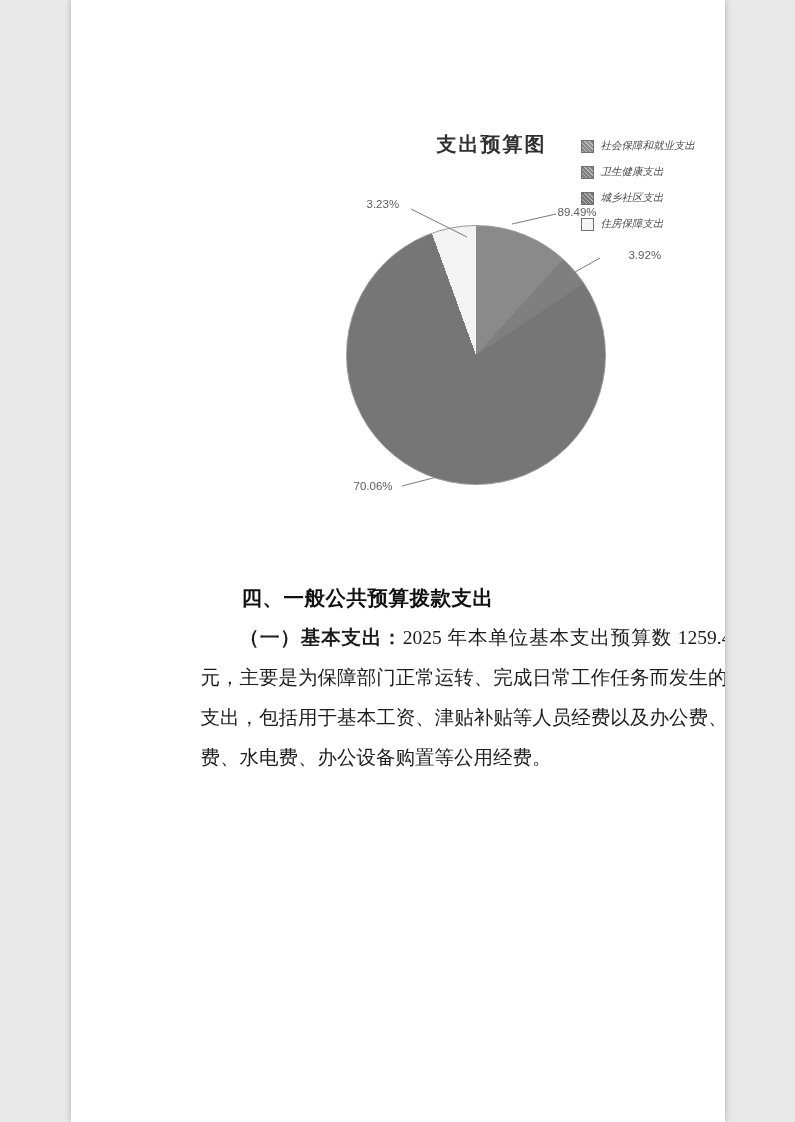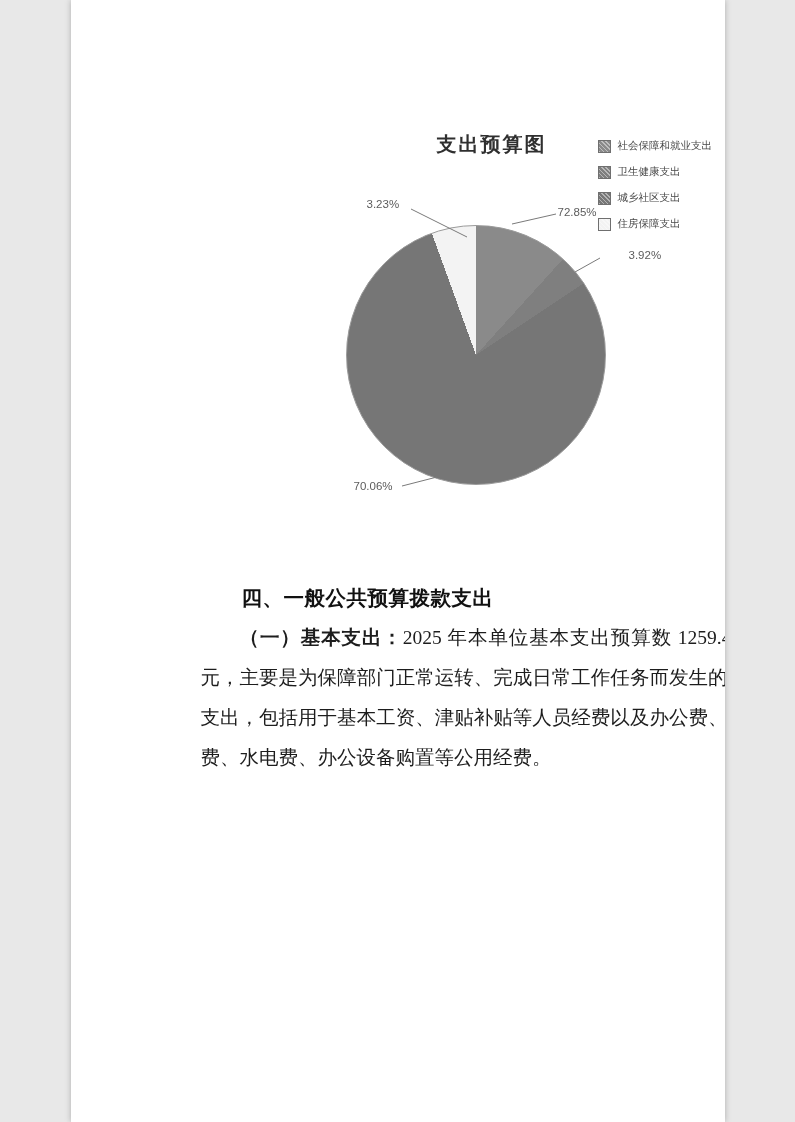--- a/index.html
+++ b/index.html
@@ -12,21 +12,21 @@
     font-family:"Liberation Serif","DejaVu Serif",serif;
     color:#1d1d1d;
     box-shadow:0 0 6px rgba(0,0,0,.25);
   }
   
   .chart-title{
     position:absolute;left:366px;top:131px;
     font-family:"Liberation Sans","DejaVu Sans",sans-serif;
     font-weight:bold;font-size:20px;letter-spacing:2px;color:#2f2f2f;
   }
-  .legend{position:absolute;left:527px;top:133px;}
+  .legend{position:absolute;left:510px;top:133px;font-style:italic;}
   .legend-row{display:flex;align-items:center;height:26px;}
   .legend-swatch{
     width:13px;height:13px;margin-right:7px;flex:0 0 13px;
     border:1px solid #6f6f6f;position:relative;box-sizing:border-box;
   }
   .legend-swatch::after{
     content:"";position:absolute;inset:0;
     background:repeating-linear-gradient(45deg,rgba(255,255,255,.45) 0 1px,transparent 1px 3px);
   }
   .legend-label{
@@ -80,21 +80,21 @@
     </div>
     <div class="legend-row">
       <span class="legend-swatch" style="background: rgb(243, 243, 243);"></span>
       <span class="legend-label">住房保障支出</span>
     </div>
   </div>
 
   <div class="pie" style="background: conic-gradient(rgb(138, 138, 138) 0deg, rgb(138, 138, 138) 42.19deg, rgb(127, 127, 127) 42.19deg, rgb(127, 127, 127) 56.3deg, rgb(118, 118, 118) 56.3deg, rgb(118, 118, 118) 340.06deg, rgb(243, 243, 243) 340.06deg, rgb(243, 243, 243) 360deg);"></div>
 
   <span class="pct" style="left:296px;top:198px;">3.23%</span>
-  <span class="pct" style="left:487px;top:206px;">72.85%</span>
+  <span class="pct" style="left:487px;top:206px;">89.49%</span>
   <span class="pct" style="left:530px;top:249px;margin-left:28px;">3.92%</span>
   <span class="pct" style="left:283px;top:480px;">70.06%</span>
 
   <svg class="leader-lines" width="795" height="560">
     <line x1="340" y1="209" x2="396" y2="237" stroke="#7a7a7a" stroke-width="1"></line>
     <line x1="485" y1="214" x2="441" y2="224" stroke="#7a7a7a" stroke-width="1"></line>
     <line x1="529" y1="258" x2="504" y2="272" stroke="#7a7a7a" stroke-width="1"></line>
     <line x1="331" y1="486" x2="366" y2="477" stroke="#7a7a7a" stroke-width="1"></line>
   </svg>
 

